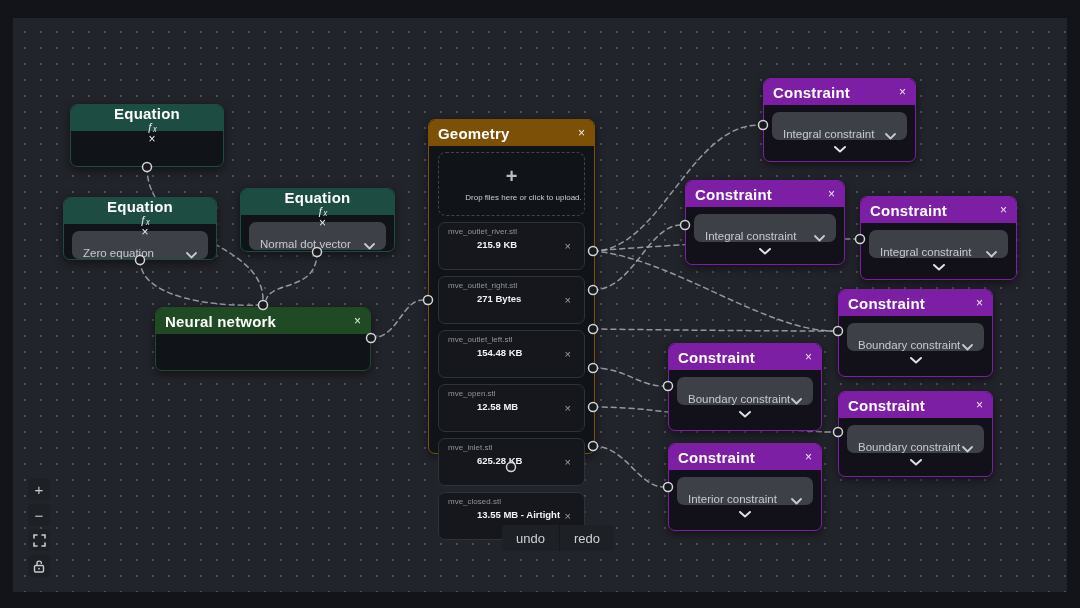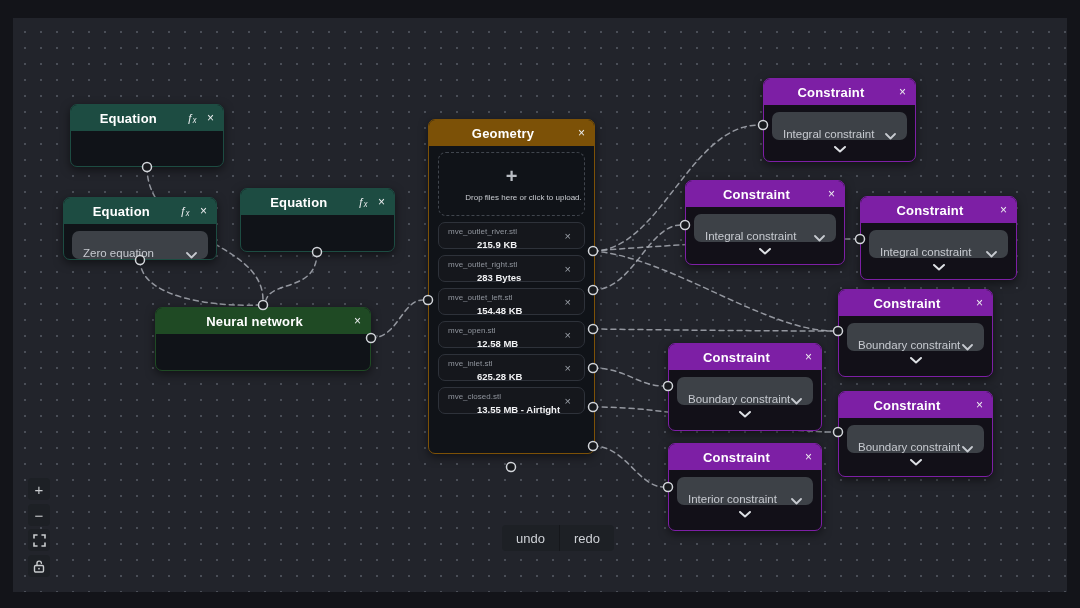--- a/index.html
+++ b/index.html
@@ -16,44 +16,44 @@
     background-size:16px 16px;background-position:4px 6px;
   }
   svg.layer{position:absolute;left:0;top:0;width:1080px;height:608px;pointer-events:none;}
   .wires path{fill:none;stroke:var(--wire,#a8acb4);stroke-width:1.5;stroke-dasharray:5 4;stroke-linecap:round;opacity:.85;}
   .ports circle{fill:var(--port-fill,#17191d);stroke:var(--port-stroke,#d2d5da);stroke-width:1.5;pointer-events:all;cursor:crosshair;}
   .nodes-layer{position:absolute;left:0;top:0;width:1080px;height:608px;}
 
   .node{position:absolute;border-radius:7px;background:var(--node-body,#101318);
         box-shadow:0 3px 10px rgba(0,0,0,.5);box-sizing:border-box;}
   .hdr{height:26px;display:flex;align-items:center;padding:0 9px;border-radius:6px 6px 0 0;box-sizing:border-box;}
-  .ttl{font-size:13px;font-weight:bold;color:var(--title-text,#fff);letter-spacing:.2px;flex:1;white-space:nowrap;text-align:center;}
+  .ttl{font-size:15px;font-weight:bold;color:var(--title-text,#fff);letter-spacing:.2px;flex:1;white-space:nowrap;}
   .hic{color:#eceef0;font-size:12px;margin-left:10px;cursor:pointer;line-height:1;}
   .hic.fx{font-style:italic;font-size:11px;}
 
   .eq{border:1px solid var(--equation-header,#1d4c42);}
-  .eq .hdr{background:var(--equation-header,#1d4c42);}
+  .eq .hdr{background:var(--equation-header,#1d4c42);flex-direction:column;}
   .nn{border:1px solid var(--neural-header,#1f4a24);}
   .nn .hdr{background:var(--neural-header,#1f4a24);}
   .geo{border:1px solid var(--geometry-header,#7c5107);}
   .geo .hdr{background:var(--geometry-header,#7c5107);}
   .con{border:1px solid var(--constraint-header,#7d1fa5);background:#121018;}
   .con .hdr{background:var(--constraint-header,#7d1fa5);}
 
   .sel{margin:7px 8px 0;height:28px;background:var(--select-bg,#3d4147);border-radius:7px;
        display:flex;align-items:flex-end;padding:0 11px;color:var(--select-text,#c7cad0);
        font-size:11.5px;cursor:pointer;box-sizing:border-box;}
   .sel .chev{margin-left:auto;flex:none;color:#c7cad0;}
   .exp{display:flex;justify-content:center;padding:6px 0 4px;color:#dde0e4;cursor:pointer;}
 
   .drop{margin:6px 9px;height:62px;border:1.5px dashed #40454d;border-radius:8px;
         display:flex;flex-direction:column;align-items:center;justify-content:center;cursor:pointer;}
   .drop .plus{font-size:20px;color:#b9bdc3;line-height:1;font-weight:bold;}
   .drop .dtxt{font-size:8px;color:#c9ccd1;margin-top:7px;margin-left:24px;}
-  .file{position:relative;margin:0 9px 6px;height:27px;background:#15171c;border:1px solid #2e323a;
+  .file{position:relative;margin:0 9px 6px;height:48px;background:#15171c;border:1px solid #2e323a;
         border-radius:7px;padding:4px 9px;box-sizing:border-box;}
   .fname{font-size:8px;color:var(--file-name-text,#8f949c);white-space:nowrap;}
   .fsize{font-size:9.5px;font-weight:bold;color:var(--file-size-text,#f2f3f5);margin-top:3px;white-space:nowrap;margin-left:29px;}
   .frm{position:absolute;right:13px;top:50%;transform:translateY(-50%);color:#9ba0a8;font-size:11px;cursor:pointer;}
 
   .toolbtn{position:absolute;left:28px;width:22px;height:22px;background:var(--panel-bg,#1d2025);
            border-radius:4px;display:flex;align-items:center;justify-content:center;
            color:#c9ccce;font-size:15px;cursor:pointer;}
   .histbar{position:absolute;left:502px;top:525px;height:26px;display:flex;background:var(--panel-bg,#1d2025);
            border-radius:4px;overflow:hidden;}
@@ -104,20 +104,26 @@
         </svg>
     </div>
   </div>
 
   <div class="node eq" style="left:240px;top:188px;width:155px;height:64px">
     <div class="hdr">
       <span class="ttl">Equation</span>
       <span class="hic fx">ƒₓ</span>
       <span class="hic">×</span>
     </div>
+    <div class="sel">
+      <span>Normal dot vector</span>
+      <svg class="chev" width="11" height="7" viewBox="0 0 11 7">
+          <polyline points="1,1 5.5,5.5 10,1" fill="none" stroke="currentColor" stroke-width="1.8" stroke-linecap="round" stroke-linejoin="round"></polyline>
+        </svg>
+    </div>
   </div>
 
   <div class="node nn" style="left:155px;top:307px;width:216px;height:64px">
     <div class="hdr">
       <span class="ttl">Neural network</span>
       <span class="hic">×</span>
     </div>
   </div>
 
   <div class="node geo" style="left:428px;top:119px;width:167px;height:335px">
@@ -129,21 +135,21 @@
       <span class="plus">+</span>
       <span class="dtxt">Drop files here or click to upload.</span>
     </div>
     <div class="file">
       <div class="fname">mve_outlet_river.stl</div>
       <div class="fsize">215.9 KB</div>
       <span class="frm">×</span>
     </div>
     <div class="file">
       <div class="fname">mve_outlet_right.stl</div>
-      <div class="fsize">283 Bytes</div>
+      <div class="fsize">271 Bytes</div>
       <span class="frm">×</span>
     </div>
     <div class="file">
       <div class="fname">mve_outlet_left.stl</div>
       <div class="fsize">154.48 KB</div>
       <span class="frm">×</span>
     </div>
     <div class="file">
       <div class="fname">mve_open.stl</div>
       <div class="fsize">12.58 MB</div>

